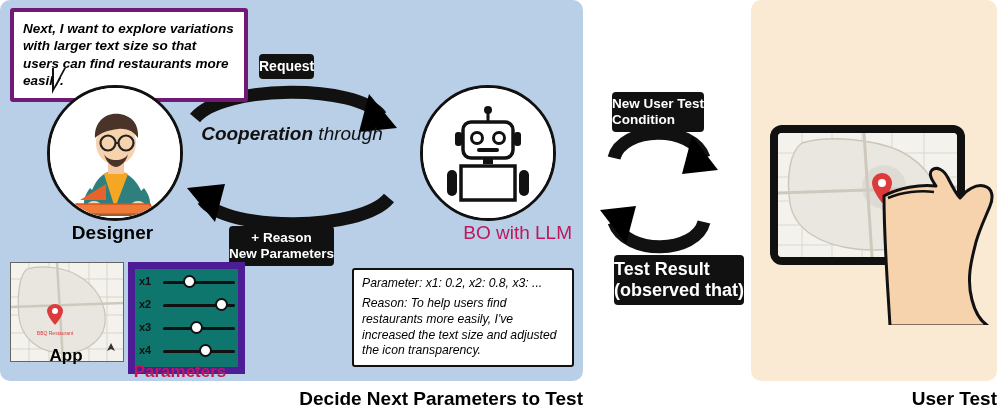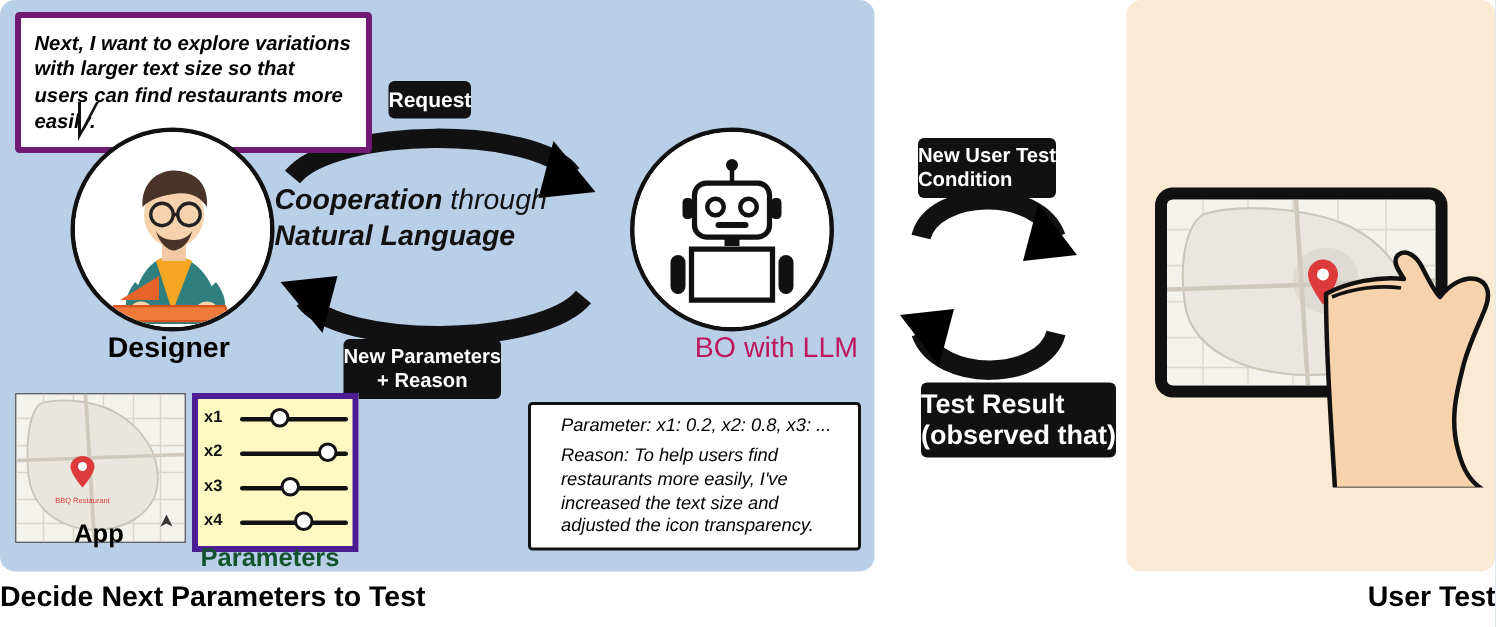--- a/index.html
+++ b/index.html
@@ -11,21 +11,21 @@
     position:relative;
   }
   .stage{position:relative;width:997px;height:418px;}
 
   
   .left-panel{
     position:absolute;left:0;top:0;width:583px;height:381px;
     background:#b9cfe8;border-radius:10px;
   }
   .left-caption{
-    position:absolute;left:0;top:388px;width:583px;text-align:left;
+    position:absolute;left:0;top:388px;width:583px;text-align:right;
     font-size:19px;font-weight:bold;color:#000;
   }
 
   
   .bubble{
     position:absolute;left:10px;top:8px;width:238px;
     background:#fff;border:4px solid #701a75;border-radius:3px;
     padding:8px 9px 9px 9px;box-sizing:border-box;
     font-style:italic;font-weight:bold;font-size:13.5px;line-height:1.28;color:#000;
   }
@@ -53,21 +53,21 @@
     position:absolute;left:420px;top:85px;width:130px;height:130px;
     border-radius:50%;background:#fff;border:3px solid #111;overflow:hidden;
   }
   .robot-label{
     position:absolute;left:400px;top:222px;width:172px;text-align:right;
     font-size:19px;font-weight:normal;color:#be185d;
   }
 
   
   .center-text{
-    position:absolute;left:183px;top:122px;width:218px;
+    position:absolute;left:183px;top:122px;width:218px;text-align:center;
     font-size:19px;line-height:1.28;color:#111;font-style:italic;
   }
   .ct-bold{font-weight:bold;}
 
   
   .chip{
     position:absolute;background:#111;color:#fff;font-weight:bold;
     border-radius:4px;text-align:center;line-height:1.18;
     padding:4px 0;box-sizing:border-box;
   }
@@ -80,46 +80,46 @@
     background:#fff;border:1px solid #666;overflow:hidden;
   }
   .app-label{
     position:absolute;left:10px;top:346px;width:112px;text-align:center;
     font-size:17px;font-weight:bold;color:#000;
   }
 
   
   .params-box{
     position:absolute;left:128px;top:262px;width:103px;height:98px;
-    background:#fef9c3;border:4px solid #4c1d95;
+    background:#0f766e;border:7px solid #4c1d95;
   }
   .params-label{
     position:absolute;left:119px;top:362px;width:122px;text-align:center;
-    font-size:17px;font-weight:bold;color:#14532d;
+    font-size:17px;font-weight:bold;color:#be185d;
   }
   .slider-row{position:relative;height:20px;margin:3px 0 0 4px;}
   .slider-name{
     position:absolute;left:0;top:3px;font-size:11px;font-weight:bold;color:#111;
   }
   .slider-track{
     position:absolute;left:24px;top:9px;width:72px;height:3px;background:#111;border-radius:2px;
   }
   .slider-knob{
     position:absolute;top:3px;width:13px;height:13px;border-radius:50%;
     background:#fff;border:2px solid #111;box-sizing:border-box;
   }
 
   
   .note{
     position:absolute;left:352px;top:268px;width:222px;
     background:#fff;border:2px solid #111;border-radius:3px;
     padding:6px 8px;box-sizing:border-box;
     font-size:12.2px;font-style:italic;line-height:1.3;color:#000;
   }
-  .note .ln{display:block;margin-left:12px;}
+  .note .ln{display:block;}
 
   
   .right-panel{
     position:absolute;left:751px;top:0;width:246px;height:381px;
     background:#fbead3;border-radius:10px;
   }
   .right-caption{
     position:absolute;left:751px;top:388px;width:246px;text-align:right;
     font-size:19px;font-weight:bold;color:#000;
   }
@@ -214,29 +214,28 @@
       <path d="M38,78 h54 v34 h-54 z" fill="#fff" stroke="#111" stroke-width="3.5"></path>
 
       <rect x="24" y="82" width="10" height="26" rx="5" fill="#111"></rect>
       <rect x="96" y="82" width="10" height="26" rx="5" fill="#111"></rect>
     </svg>
   </div>
   <div class="robot-label">BO with LLM</div>
 
   <div class="center-text">
     <span class="ct-bold">Cooperation</span><span> through</span><br>
-    <span class="ct-bold">Natural Language</span>
   </div>
 
   <div class="chip chip-request">
     <span>Request</span>
   </div>
   <div class="chip chip-newparams">
+    <div>+ Reason</div>
     <div>New Parameters</div>
-    <div>+ Reason</div>
   </div>
 
   <div class="app-thumb">
     <svg width="112" height="98" viewBox="0 0 112 98">
       <rect width="112" height="98" fill="#f4f2ed"></rect>
       <g stroke="#d9d5cc" stroke-width="1">
         <line x1="0" y1="16" x2="112" y2="16"></line>
         <line x1="0" y1="34" x2="112" y2="34"></line>
         <line x1="0" y1="52" x2="112" y2="52"></line>
         <line x1="0" y1="70" x2="112" y2="70"></line>

